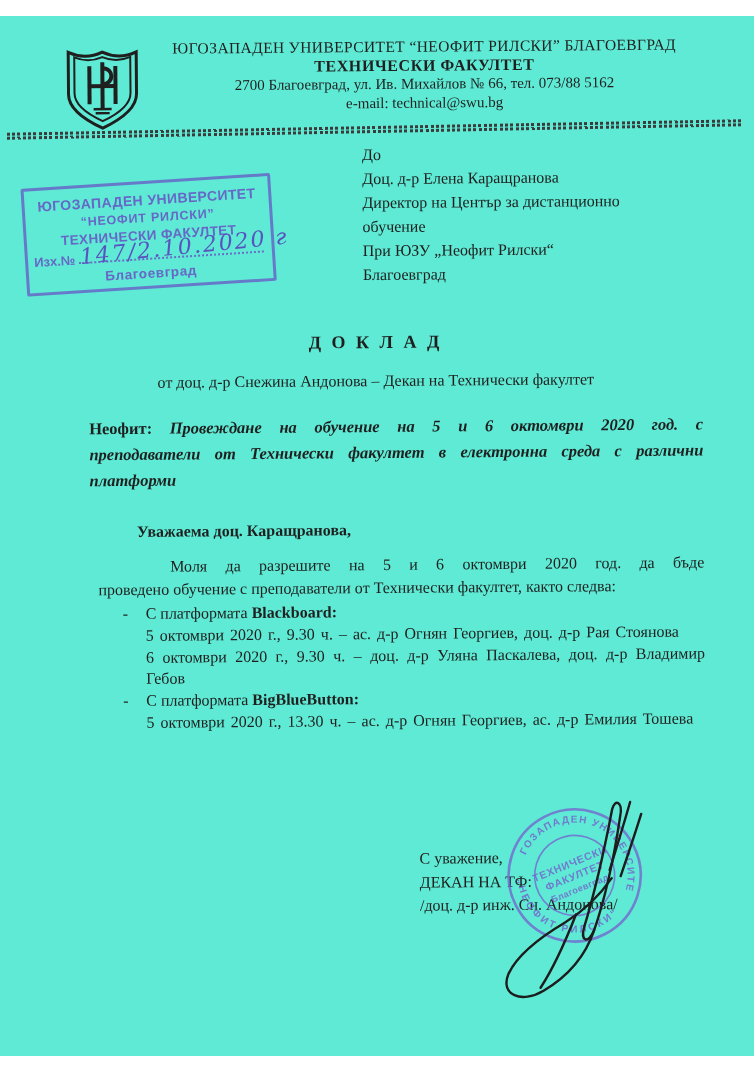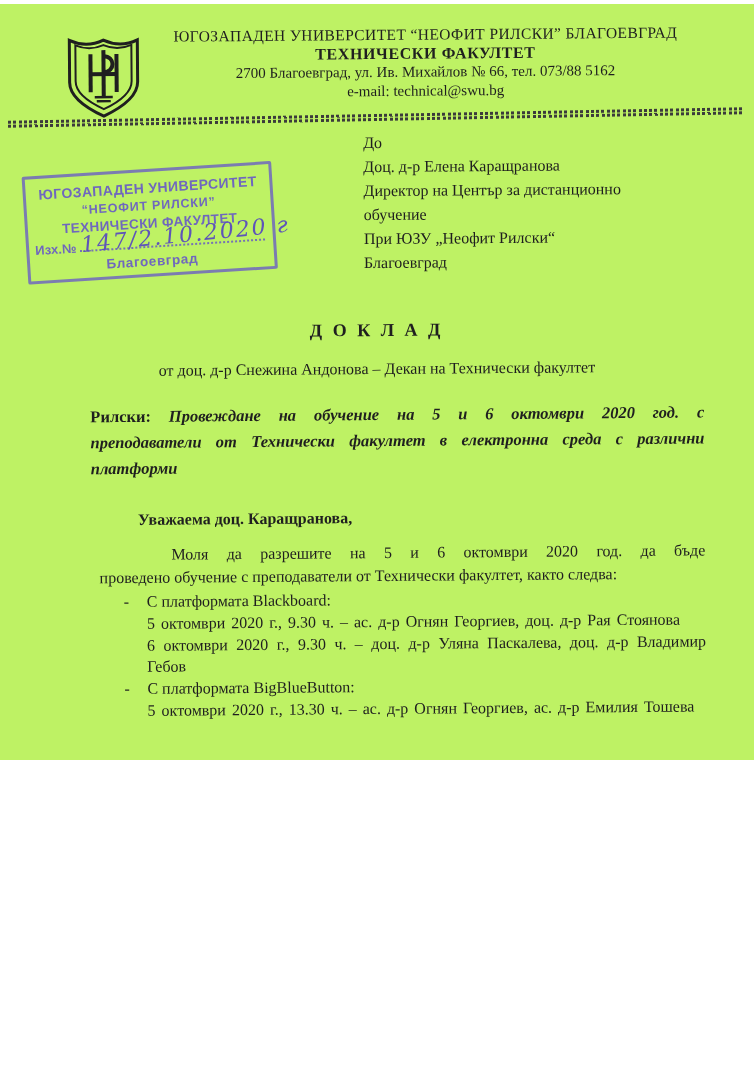--- a/index.html
+++ b/index.html
@@ -1,17 +1,17 @@
 <!DOCTYPE html>
 <html><head>
 <meta charset="utf-8">
 <style>
   html,body{margin:0;padding:0;background:#ffffff;}
   .page{
-    position:relative;width:754px;height:756px;margin:4px auto;background:#bef264;
+    position:relative;width:754px;height:1040px;margin:16px auto;background:#5eead4;
     font-family:"Liberation Serif",serif;color:#1f1f1f;overflow:hidden;
   }
   .tilt{position:absolute;inset:0;transform:rotate(-0.45deg);}
 
   
   .logo{position:absolute;left:64px;top:28px;width:84px;height:88px;}
   .header-text{position:absolute;left:138px;top:22px;width:580px;text-align:center;}
   .h-line1{font-size:15.5px;letter-spacing:.4px;white-space:nowrap;}
   .h-line2{font-size:16px;font-weight:bold;letter-spacing:.6px;margin-top:1px;}
   .h-line3{font-size:15px;margin-top:1px;white-space:nowrap;}
@@ -58,21 +58,21 @@
 
   .salutation{position:absolute;left:137px;top:505px;font-size:16px;font-weight:bold;}
 
   .request{position:absolute;left:98px;top:537px;width:606px;margin:0;
     font-size:16px;line-height:23px;text-align:justify;text-indent:72px;}
   .request::first-line{word-spacing:7px;}
 
   .platform-list{position:absolute;left:122px;top:585px;width:582px;font-size:16px;line-height:21.8px;}
   .bullet-row{display:flex;}
   .bullet-dash{width:23px;}
-  .platform-name{font-weight:normal;}
+  .platform-name{font-weight:bold;}
   .session{margin-left:23px;text-align:justify;}
   .session::first-line{word-spacing:2px;}
 
   
   .closing-block{position:absolute;left:417px;top:831px;font-size:16px;line-height:23.5px;}
   .stamp-signature{position:absolute;left:440px;top:750px;width:300px;height:320px;}
   .arc-text{font-family:"Liberation Sans",sans-serif;font-weight:bold;fill:rgba(116,102,206,.85);}
   .inner-text{font-family:"Liberation Sans",sans-serif;font-weight:bold;fill:rgba(116,102,206,.85);}
 </style>
 </head>
@@ -130,21 +130,21 @@
       <div>Директор на Център за дистанционно</div>
       <div>обучение</div>
       <div>При ЮЗУ „Неофит Рилски“</div>
       <div>Благоевград</div>
     </div>
 
     <h1 class="doc-title">Д О К Л А Д</h1>
     <div class="author-line">от доц. д-р Снежина Андонова – Декан на Технически факултет</div>
 
     <p class="subject">
-      <span>Рилски:</span>
+      <span>Неофит:</span>
       <span class="subject-text">Провеждане на обучение на 5 и 6 октомври 2020 год. с преподаватели от Технически факултет в електронна среда с различни платформи</span>
     </p>
 
     <div class="salutation">Уважаема доц. Каращранова,</div>
 
     <p class="request">Моля да разрешите на 5 и 6 октомври 2020 год. да бъде проведено обучение с преподаватели от Технически факултет, както следва:</p>
 
     <div class="platform-list">
       <div class="bullet-row">
         <span class="bullet-dash">-</span>

